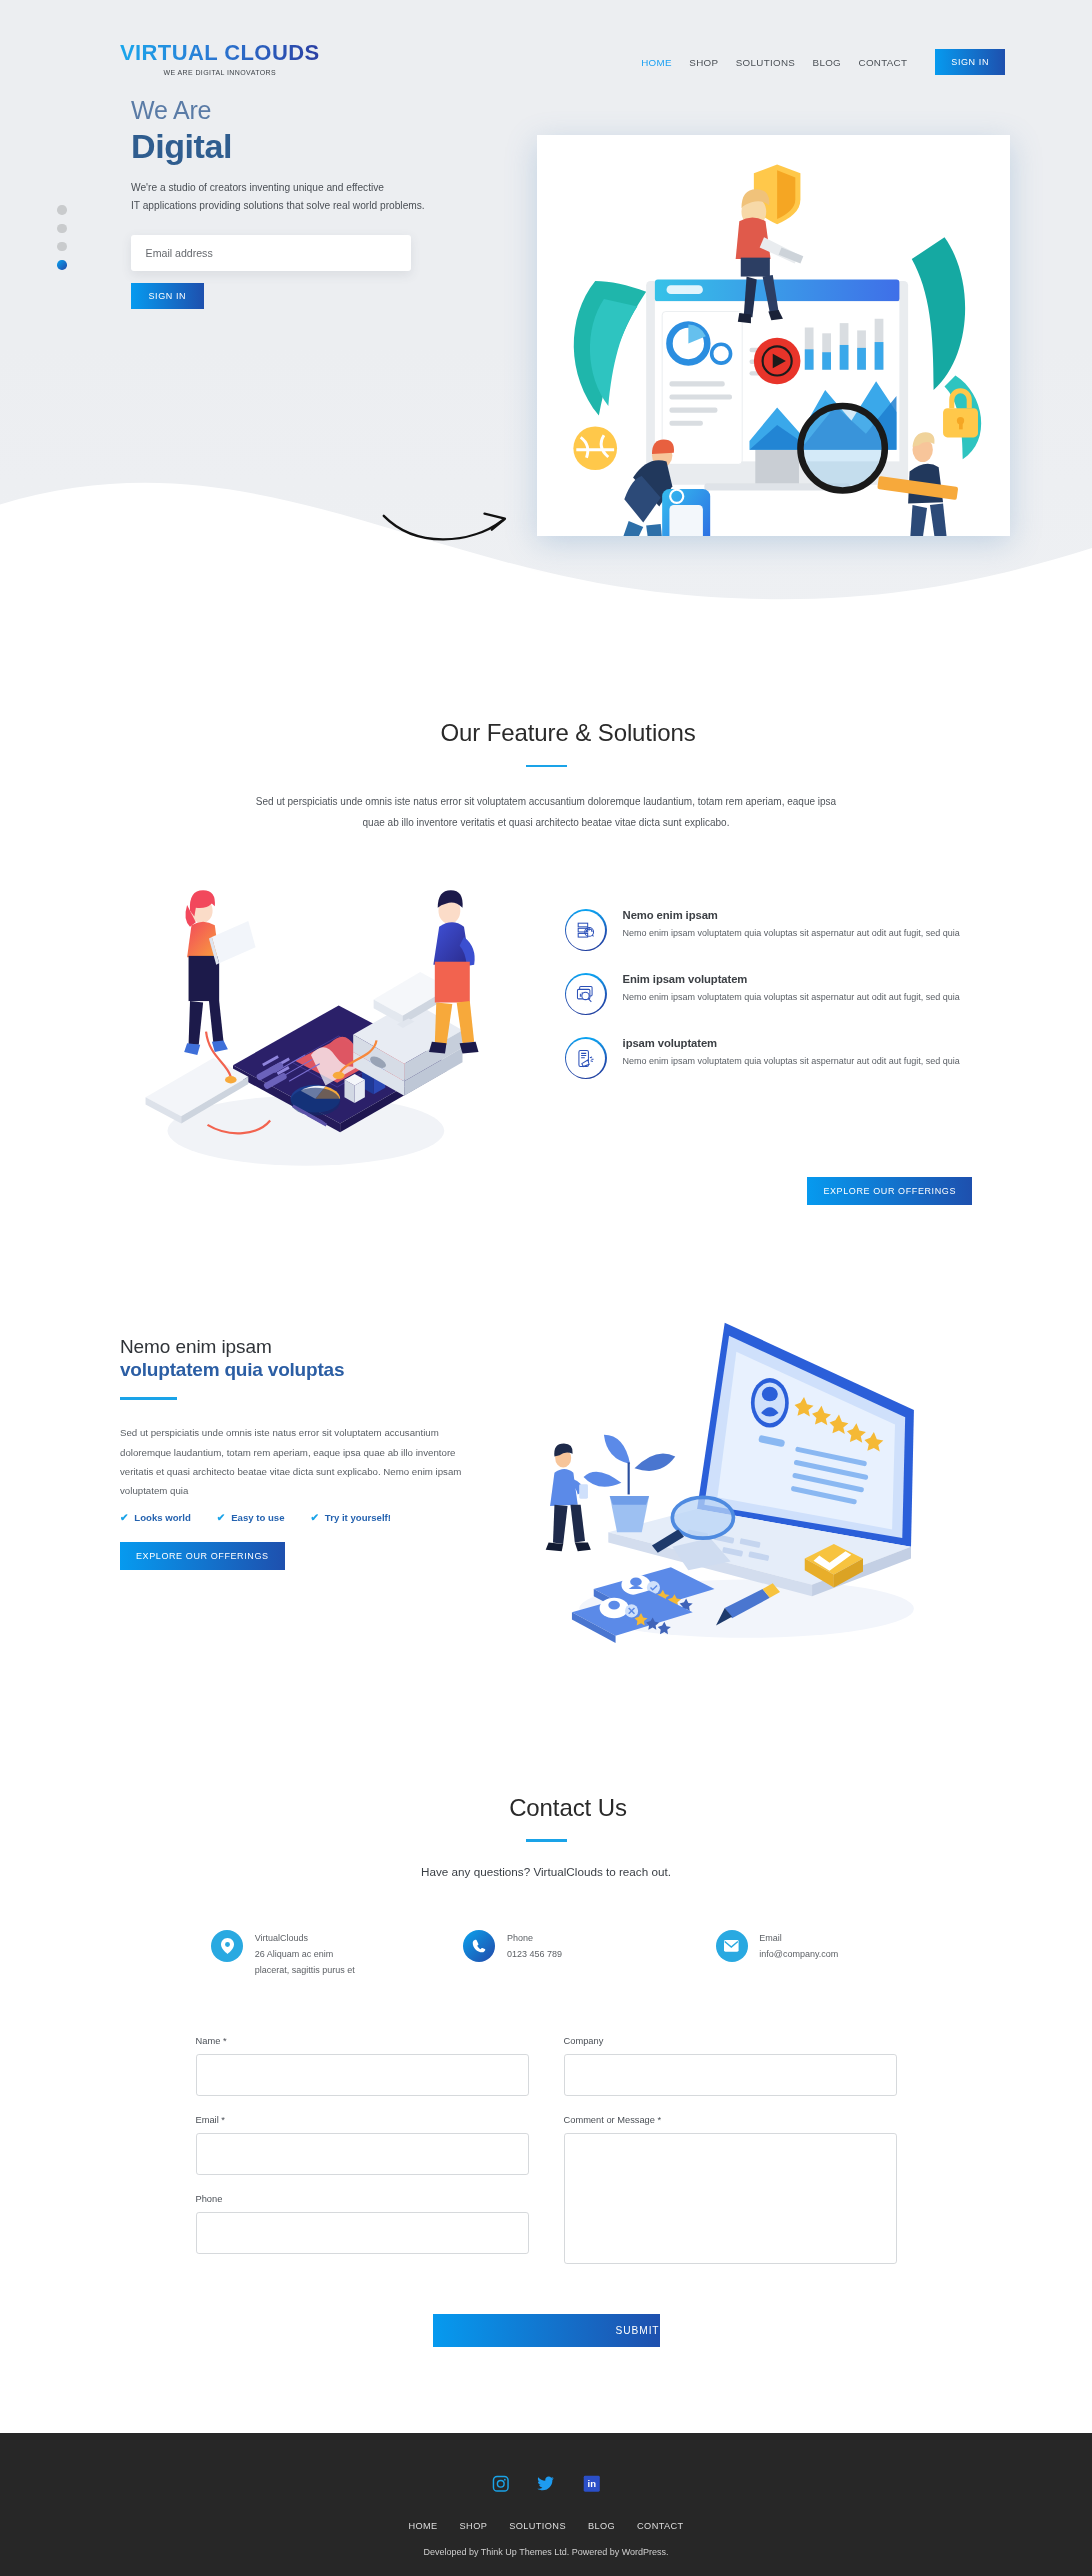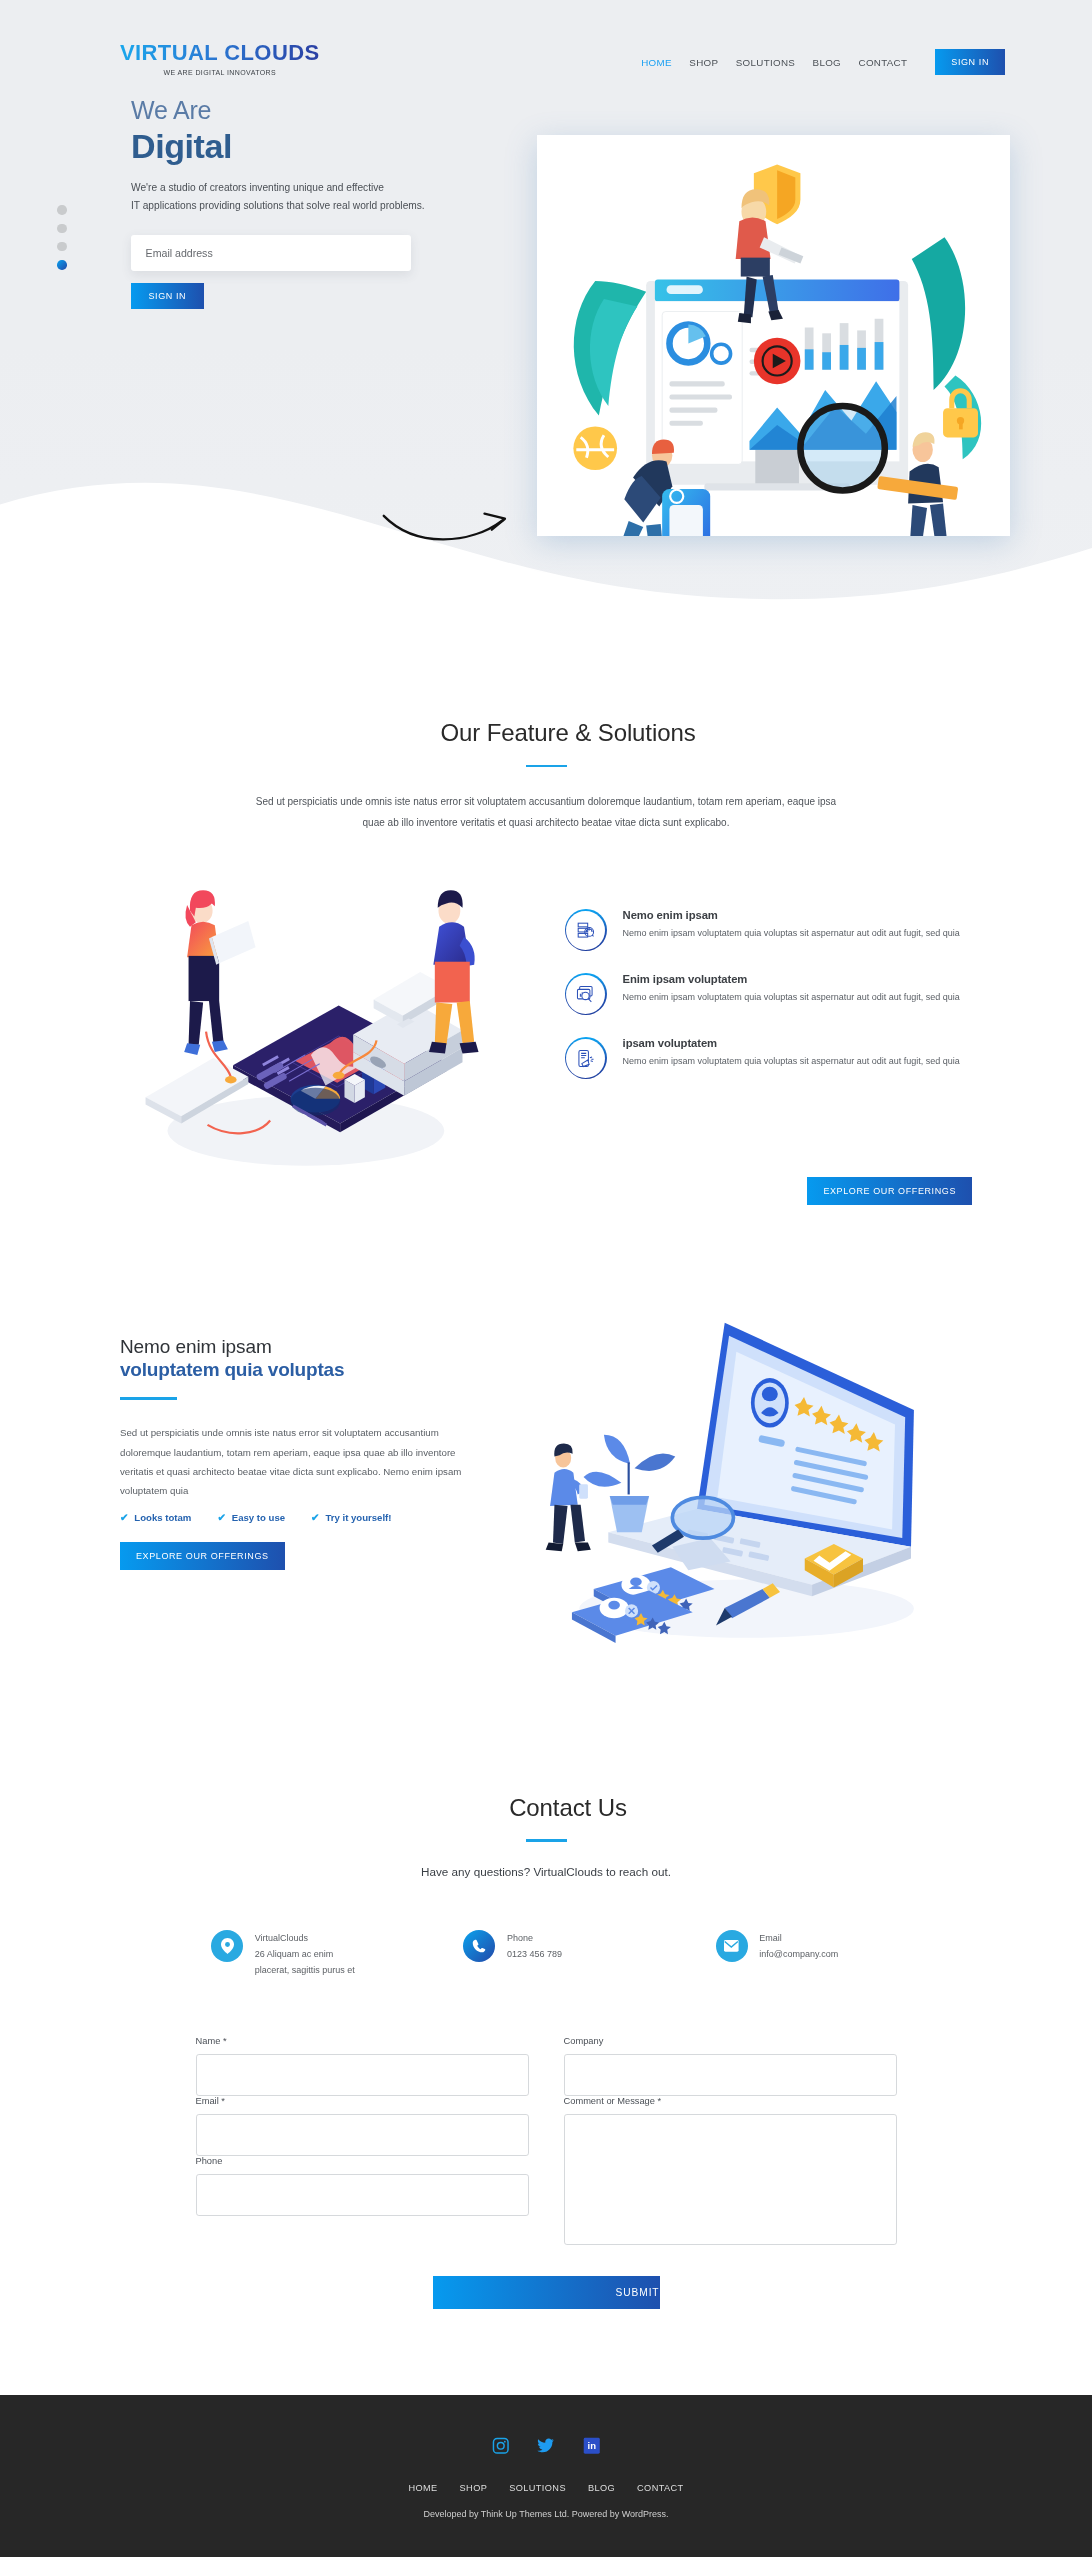--- a/index.html
+++ b/index.html
@@ -123,21 +123,21 @@
 
   .form { margin: 57px auto 0; width: 701px; }
   .form-grid { display: flex; gap: 35px; }
   .col { display: flex; flex-direction: column; }
   .col.left { width: 339px; }
   .col.right { width: 339px; }
   .fl { font-size: 9.3px; color: #4b5057; margin-bottom: 8px; }
   .fi { border: 0.7px solid #d6d9dc; border-radius: 2.9px; background: #fff; width: 100%; font-family: inherit; font-size: 10.2px; padding: 5.8px 8.7px; color: #333; }
   .fi.short { height: 42px; }
   .fi.area { height: 131px; resize: none; }
-  .fgroup { }
+  .fgroup { margin-bottom: 19px; }
   .btn-submit { display: block; margin: 29px auto 0; width: 227px; padding: 11px 0; font-size: 10.2px; letter-spacing: 0.9px; text-align: right; }
 
   
   .footer { margin-top: 86px; background: #272727; padding: 42px 0 38px; text-align: center; }
   .social { display: flex; justify-content: center; gap: 28px; margin-bottom: 29px; }
   .social a { display: inline-flex; cursor: pointer; }
   .f-links { display: flex; justify-content: center; gap: 22px; margin-bottom: 16px; }
   .f-link { font-size: 9.2px; color: #dedede; letter-spacing: 0.4px; text-decoration: none; cursor: pointer; }
   .f-credit { font-size: 9px; color: #cfcfcf; }
 </style>
@@ -473,21 +473,21 @@
 
   <section class="sec3">
     <div class="sec3-left">
       <div class="s3-h1">Nemo enim ipsam</div>
       <div class="s3-h2">voluptatem quia voluptas</div>
       <div class="s3-rule"></div>
       <p class="s3-p">Sed ut perspiciatis unde omnis iste natus error sit voluptatem accusantium doloremque laudantium, totam rem aperiam, eaque ipsa quae ab illo inventore veritatis et quasi architecto beatae vitae dicta sunt explicabo. Nemo enim ipsam voluptatem quia</p>
       <div class="checks">
         <span class="check">
             <span class="tick">✔</span>
-            <span>Looks totam</span>
+            <span>Looks world</span>
           </span>
         <span class="check">
             <span class="tick">✔</span>
             <span>Easy to use</span>
           </span>
         <span class="check">
             <span class="tick">✔</span>
             <span>Try it yourself!</span>
           </span>
       </div>

